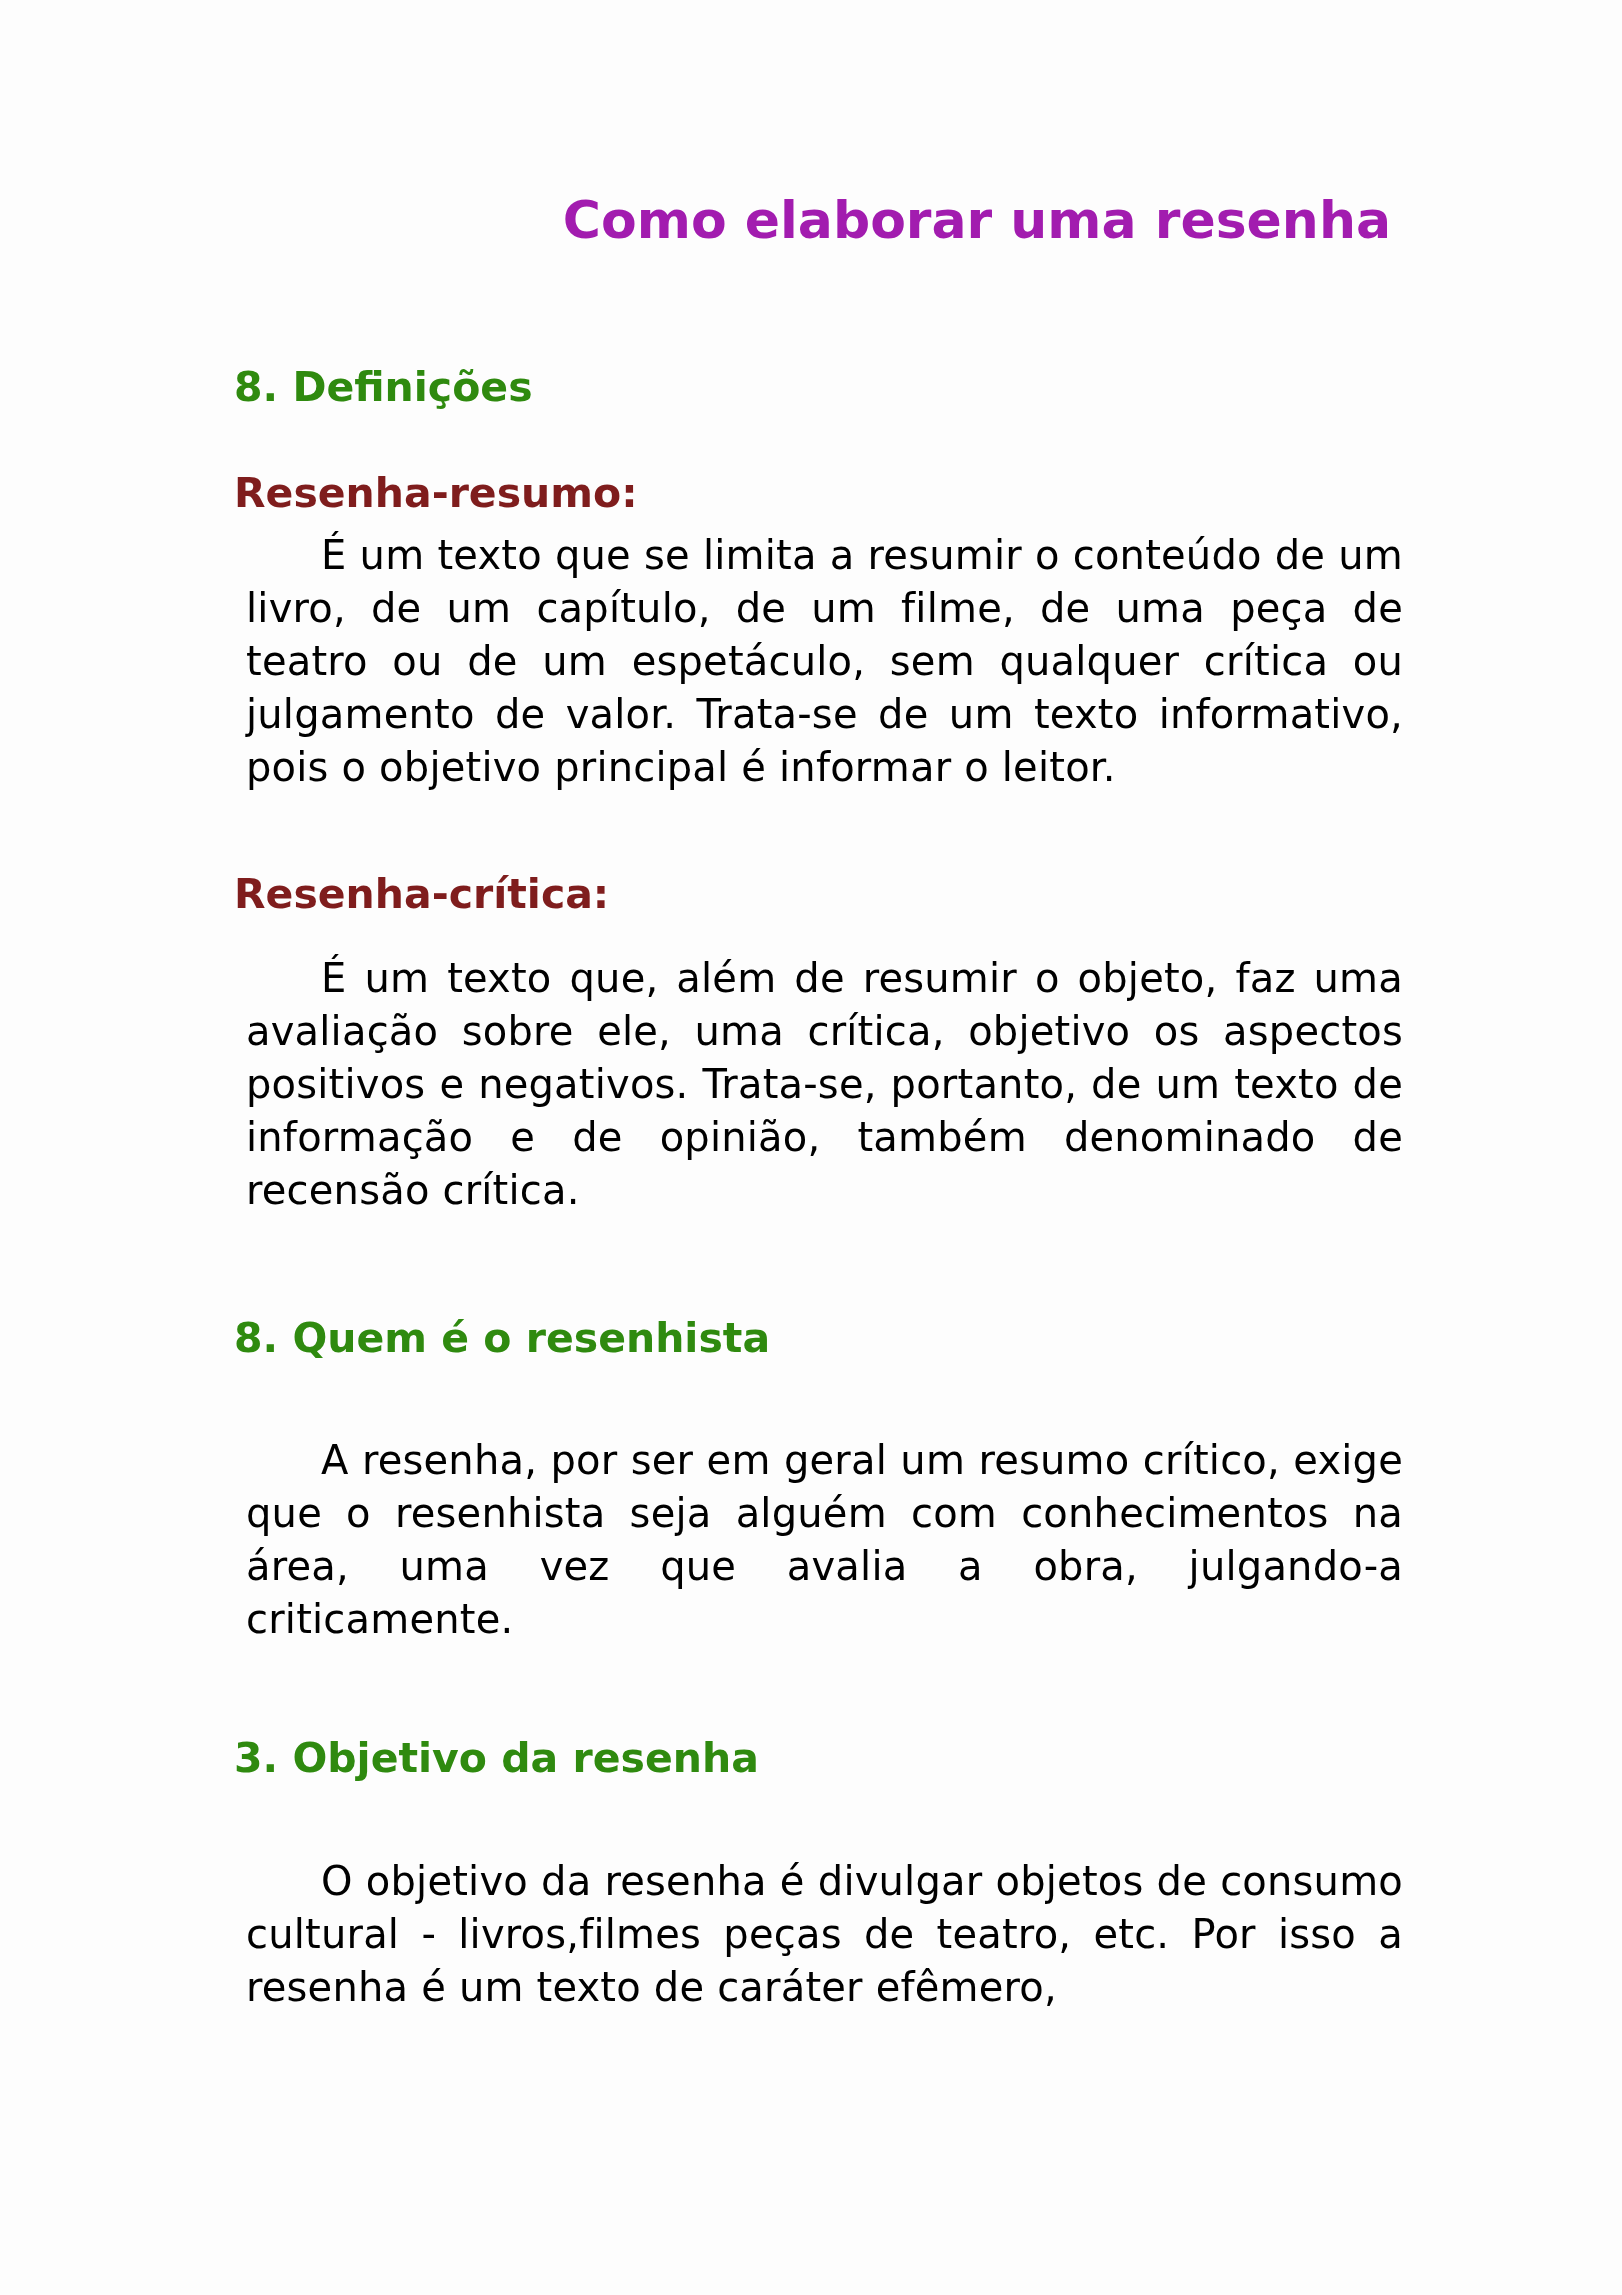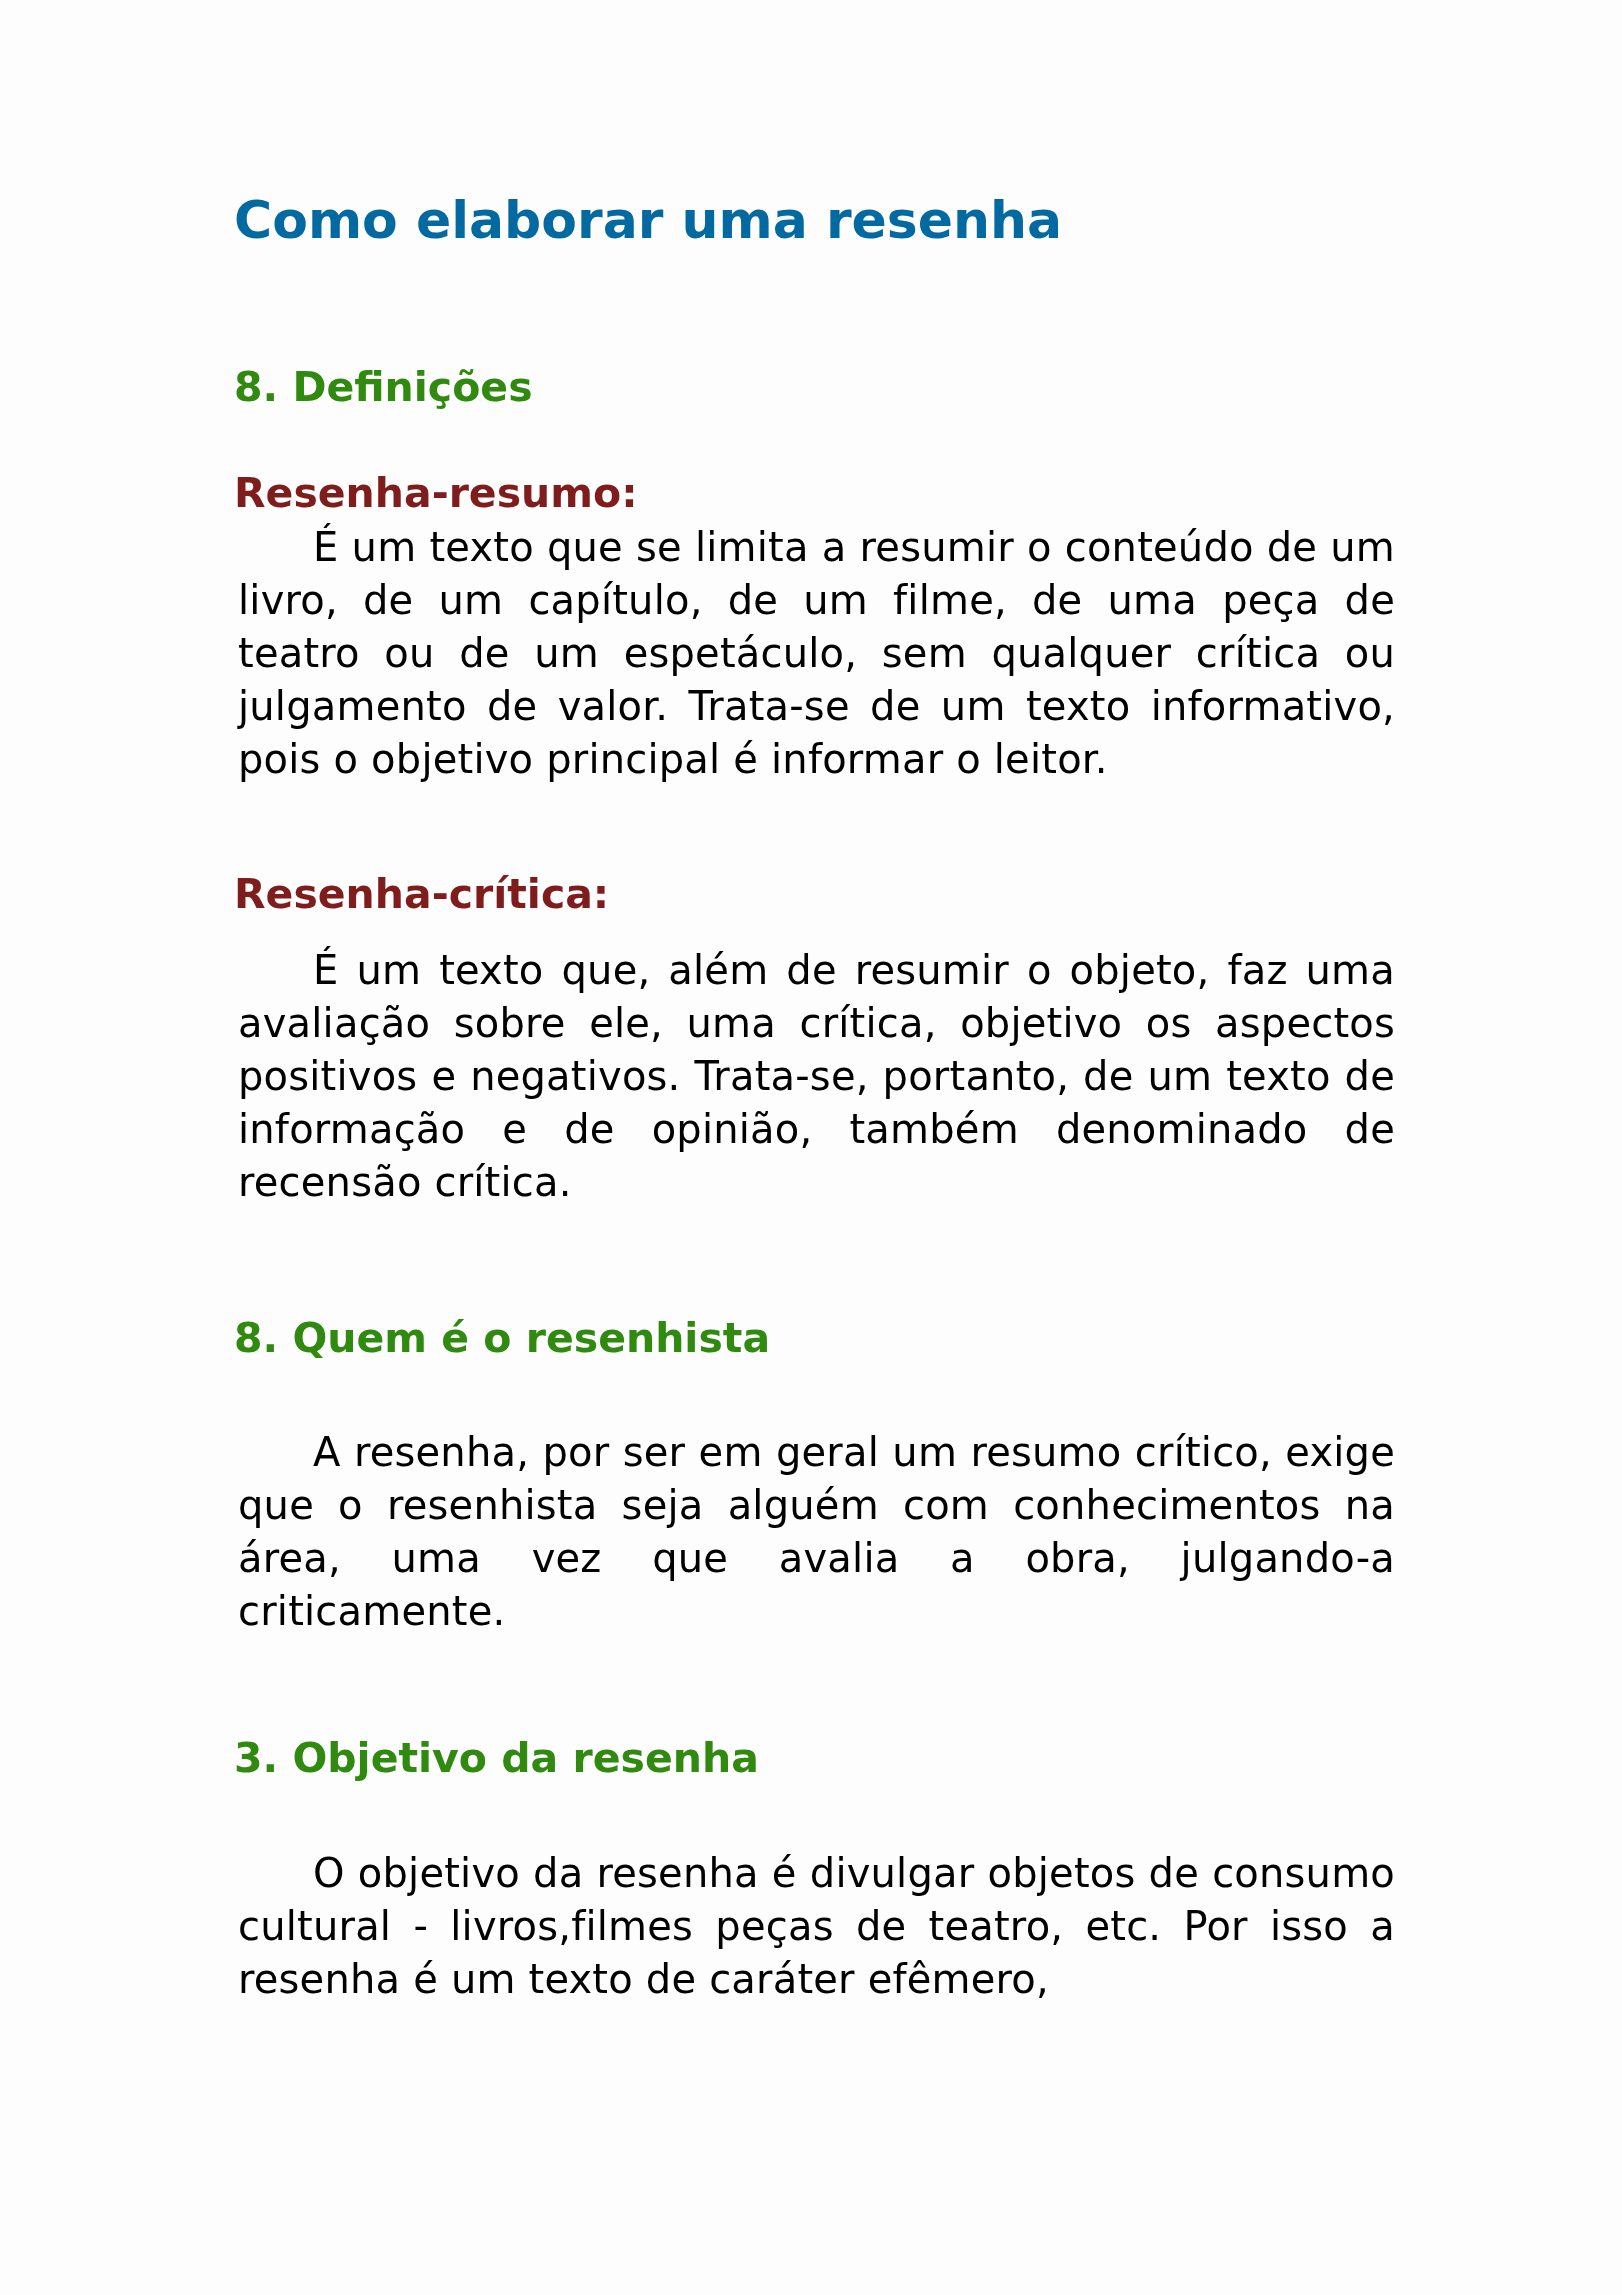--- a/index.html
+++ b/index.html
@@ -20,25 +20,25 @@
       left: 234px;
       top: 0;
       width: 1157px;
     }
     .doc-title {
       position: absolute;
       left: 0;
       width: 1157px;
       top: 189px;
       margin: 0;
-      text-align: left;
+      text-align: right;
       font-size: 52px;
       font-weight: bold;
       line-height: 1.2;
-      color: #0369a1;
+      color: #a21caf;
     }
     .section-heading {
       position: absolute;
       left: 0;
       margin: 0;
       font-size: 41px;
       font-weight: bold;
       line-height: 1.2;
       color: #2f8a0f;
     }
@@ -48,21 +48,21 @@
       margin: 0;
       font-size: 41px;
       font-weight: bold;
       line-height: 1.2;
       color: #7f1d1d;
     }
     .para {
       position: absolute;
       left: 0;
       width: 1157px;
-      margin: 4px;
+      margin: 12px;
       font-size: 40px;
       line-height: 53px;
       text-align: justify;
       text-indent: 75px;
       letter-spacing: 0.2px;
     }
   </style>
 </head>
 <body>
 

